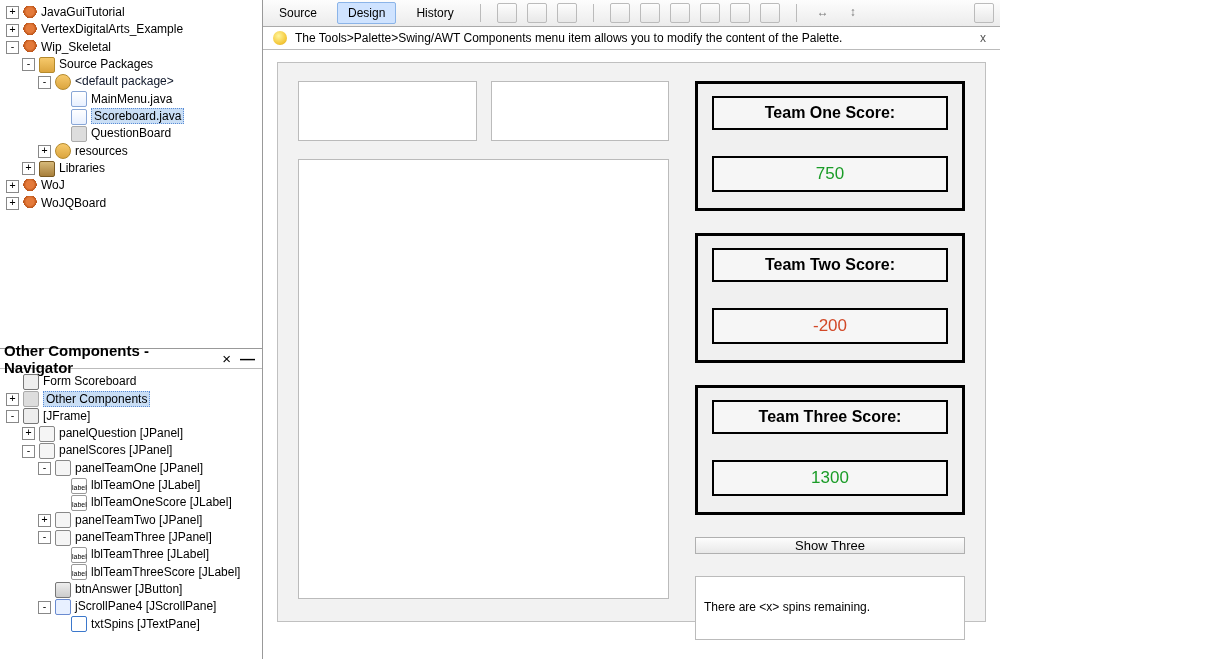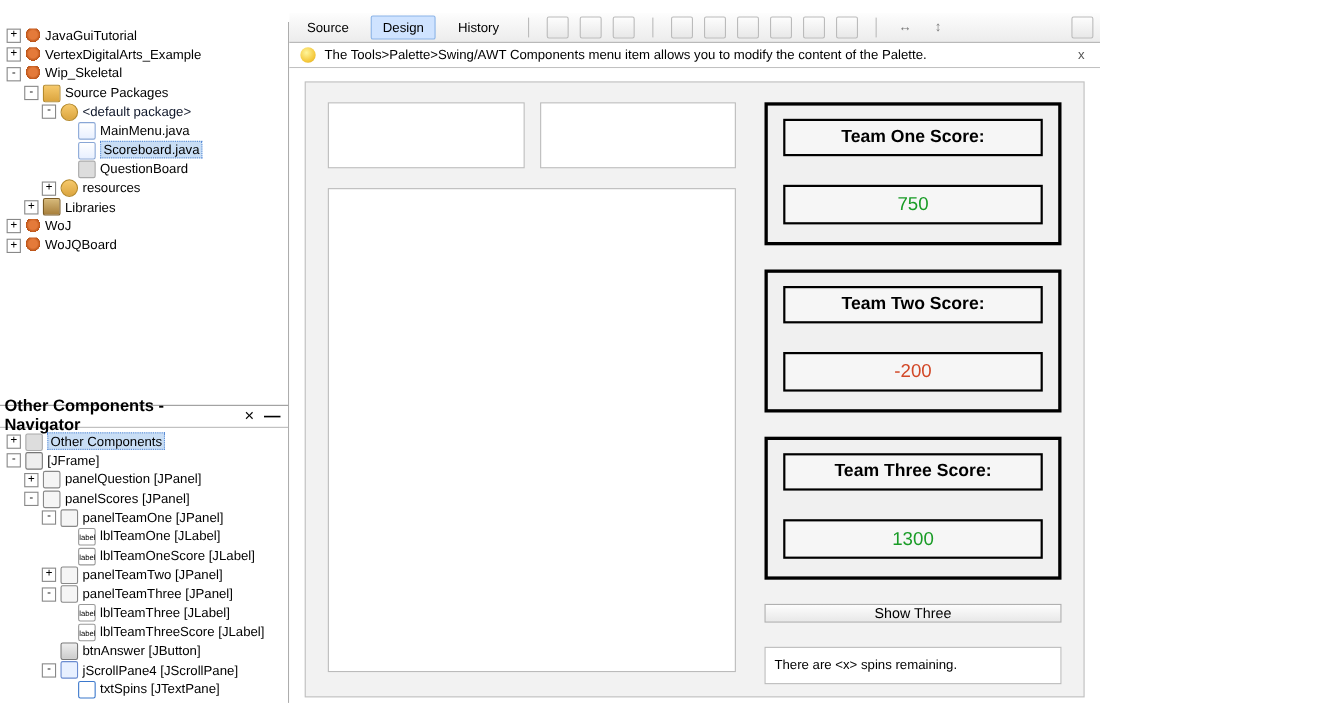--- a/index.html
+++ b/index.html
@@ -9,21 +9,20 @@
   font-size: 12px;
   background: #fff;
   color: #000;
   height: 100%;
   overflow: hidden;
 }
 .app {
   display: flex;
   width: 1000px;
   height: 659px;
-  align-items: center;
 }
 
 .left-col {
   width: 262px;
   display: flex;
   flex-direction: column;
   border-right: 1px solid #999;
   background: #fff;
 }
 .tree-pane {
@@ -204,21 +203,21 @@
   height:32px;
   display:flex;
   align-items:center;
   justify-content:center;
   font-size:13px;
   cursor:pointer;
 }
 .spins-box {
   border:1px solid #bbb;
   background:#fff;
-  padding:8px 8px;
+  padding:23px 8px;
   font-size:12px;
   min-height:16px;
 }
 label.small{font-size:7px;}
 </style>
 </head>
 <body>
 
 <div class="app">
 
@@ -251,20 +250,21 @@
     </div>
 
     <div class="nav-head">
       <span>Other Components - Navigator</span>
       <span class="x">×</span>
       <span class="min">—</span>
     </div>
 
     <div class="nav-pane tree">
       <ul>
+        <li><span class="exp blank"></span><span class="ticon i-frame"></span><span class="tree-label">Form Scoreboard</span></li>
         <li><span class="exp">+</span><span class="ticon i-dim"></span><span class="tree-label sel">Other Components</span></li>
         <li><span class="exp">-</span><span class="ticon i-frame"></span><span class="tree-label">[JFrame]</span>
           <ul>
             <li><span class="exp">+</span><span class="ticon i-panel"></span><span class="tree-label">panelQuestion [JPanel]</span></li>
             <li><span class="exp">-</span><span class="ticon i-panel"></span><span class="tree-label">panelScores [JPanel]</span>
               <ul>
                 <li><span class="exp">-</span><span class="ticon i-panel"></span><span class="tree-label">panelTeamOne [JPanel]</span>
                   <ul>
                     <li><span class="exp blank"></span><span class="ticon i-label"><label class="small">label</label></span><span class="tree-label">lblTeamOne [JLabel]</span></li>
                     <li><span class="exp blank"></span><span class="ticon i-label"><label class="small">label</label></span><span class="tree-label">lblTeamOneScore [JLabel]</span></li>

